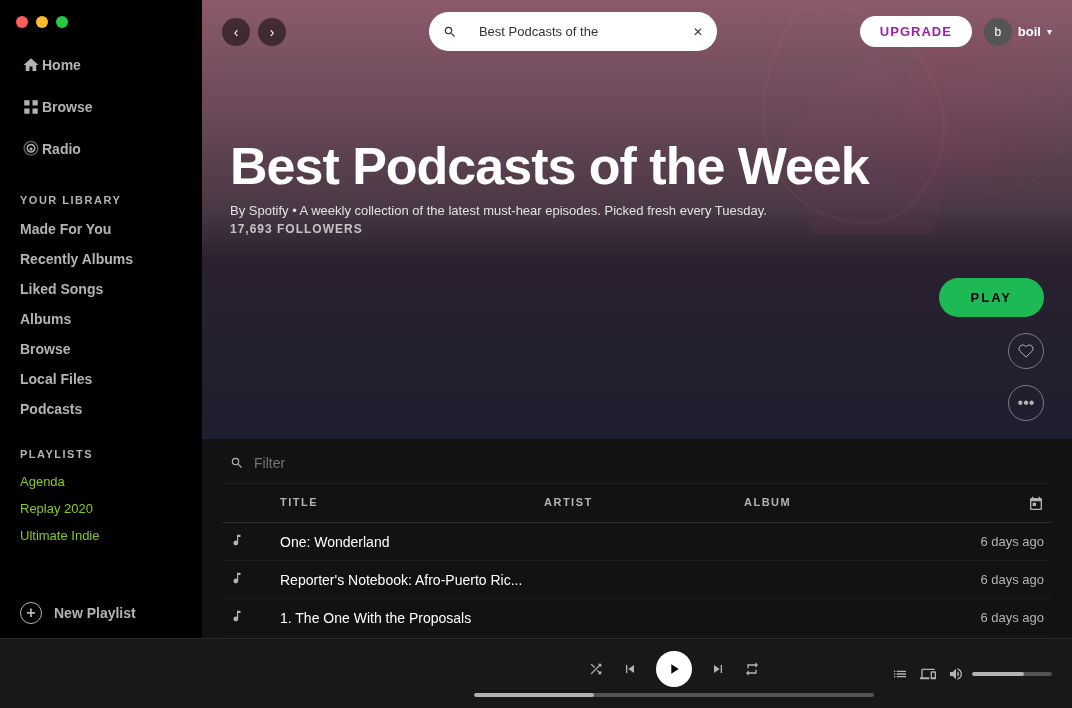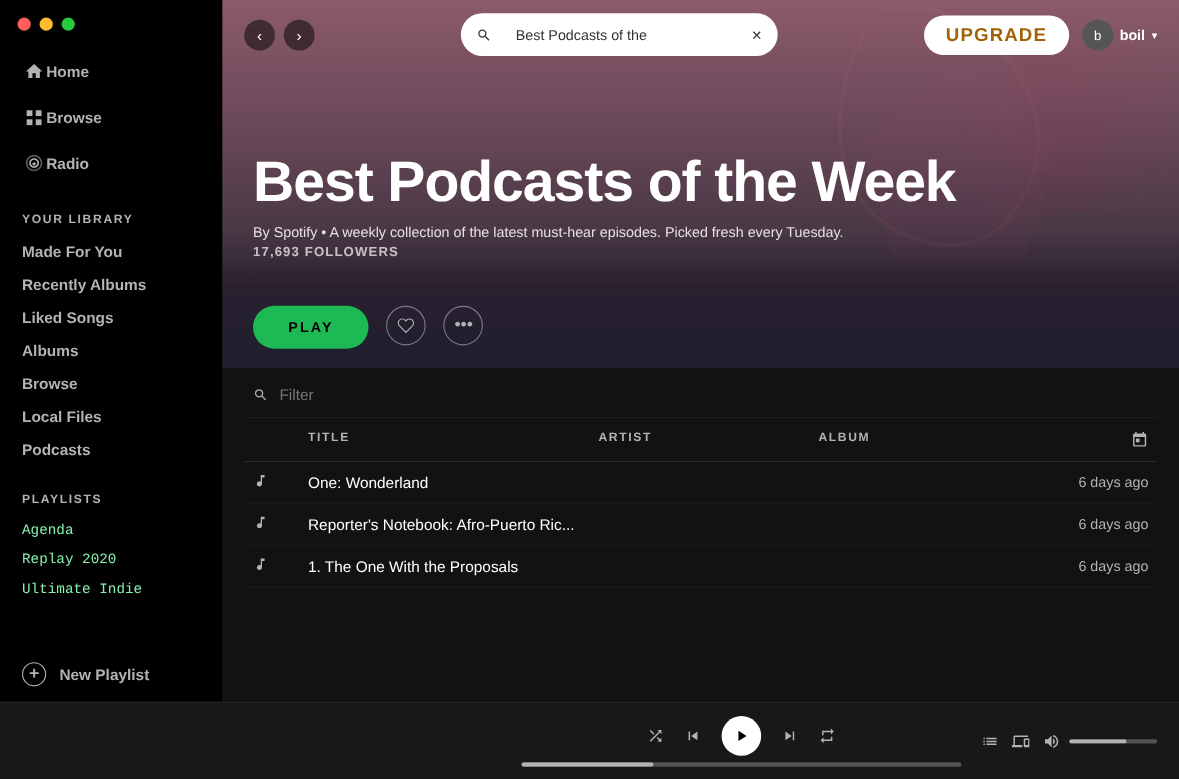--- a/index.html
+++ b/index.html
@@ -90,24 +90,23 @@
       cursor: pointer;
     }
 
     .playlists-section {
       margin-top: 8px;
     }
 
     .playlist-item {
       display: flex;
       padding: 6px 20px;
-      color: #86efac;
+      color: #84cc16;
       font-size: 13px;
       cursor: pointer;
-      font-family: Liberation Mono, monospace;
     }
 
     .new-playlist {
       display: flex;
       align-items: center;
       gap: 12px;
       padding: 14px 20px;
       color: #b3b3b3;
       font-size: 14px;
       font-weight: 600;
@@ -203,25 +202,25 @@
     }
 
     .topbar-right {
       display: flex;
       align-items: center;
       gap: 12px;
     }
 
     .upgrade-btn {
       background: #fff;
-      color: #a16207;
+      color: #a21caf;
       border: none;
       border-radius: 20px;
       padding: 8px 20px;
-      font-size: 17px;
+      font-size: 13px;
       font-weight: 700;
       letter-spacing: 1px;
       cursor: pointer;
     }
 
     .user-area {
       display: flex;
       align-items: center;
       gap: 6px;
       cursor: pointer;
@@ -278,22 +277,23 @@
       letter-spacing: 1px;
       color: rgba(255,255,255,0.7);
       text-transform: uppercase;
     }
 
     
     .action-bar {
       background: linear-gradient(180deg, #2a2030 0%, #1e1e2e 100%);
       padding: 18px 28px;
       display: flex;
-      align-items: flex-start;
+      align-items: flex-end;
       gap: 16px;
+      flex-direction: column;
     }
 
     .play-btn {
       background: #1db954;
       color: #000;
       border: none;
       border-radius: 20px;
       padding: 12px 32px;
       font-size: 13px;
       font-weight: 700;

